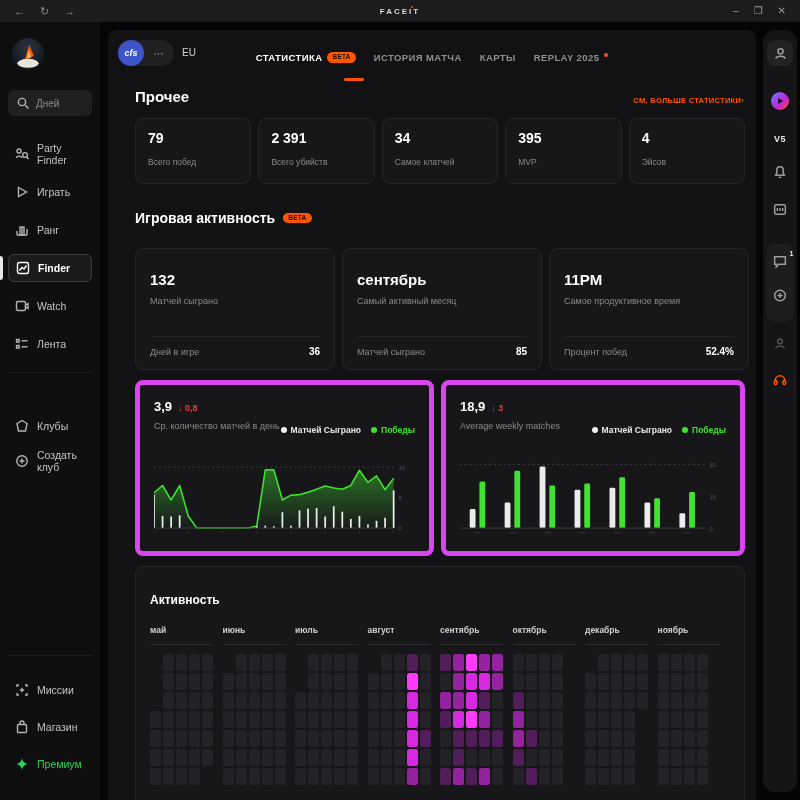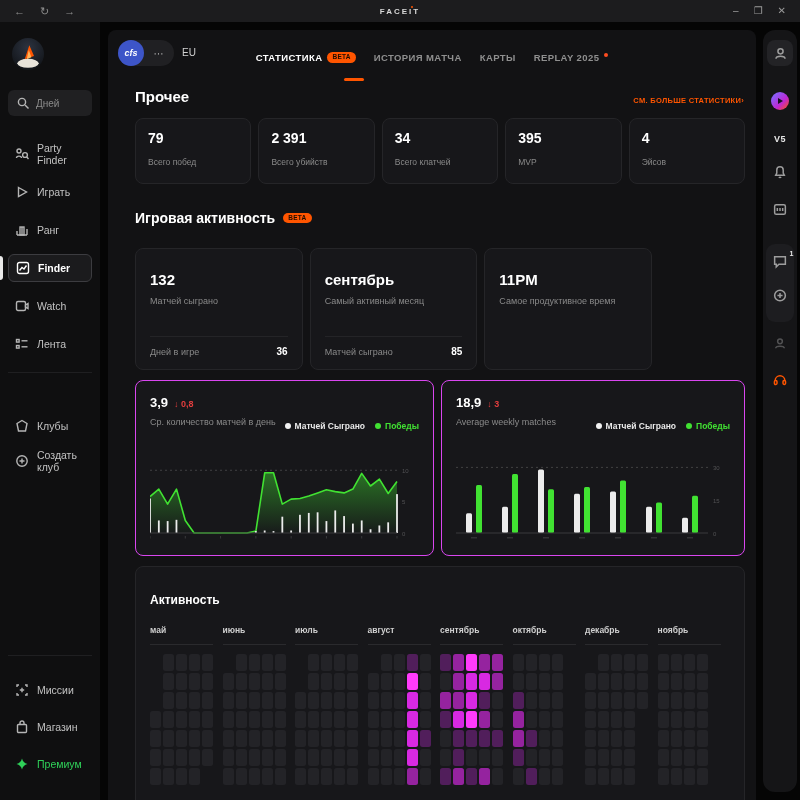--- a/index.html
+++ b/index.html
@@ -75,32 +75,32 @@
     display:flex;align-items:center;gap:8px}
   .more-link{position:absolute;right:12px;top:66px;color:#ff5500;font-size:7.5px;font-weight:bold;
     letter-spacing:.3px;display:flex;align-items:center;}
 
   .stats-row{position:absolute;left:27px;top:88px;width:610px;display:flex;gap:7px}
   .scard{flex:1;height:66px;background:#17171a;border:1px solid #252528;border-radius:8px;
     padding:11px 12px}
   .scard .val{font-size:14px;font-weight:bold;color:#fff}
   .scard .lab{font-size:8.5px;color:#8a8a8a;margin-top:11px}
 
-  .acards-row{position:absolute;left:27px;top:218px;width:517px;display:flex;gap:7px}
+  .acards-row{position:absolute;left:27px;top:218px;width:614px;display:flex;gap:7px}
   .acard{flex:1;height:122px;background:#17171a;border:1px solid #252528;border-radius:8px;
     padding:12px 14px;display:flex;flex-direction:column}
   .acard .val{font-size:15px;font-weight:bold;color:#fff;margin-top:10px}
   .acard .lab{font-size:9px;color:#8a8a8a;margin-top:8px}
   .acard .foot{margin-top:auto;border-top:1px solid #242427;padding-top:9px;display:flex;
     justify-content:space-between;align-items:center}
   .acard .foot .flab{font-size:9px;color:#8a8a8a}
   .acard .foot .fval{font-size:10px;font-weight:bold;color:#fff}
 
   .charts-row{position:absolute;left:27px;top:350px;width:610px;height:176px;display:flex;gap:7px}
-  .ccard{position:relative;height:176px;background:#17171a;border:1px solid #d946ef;border-radius:8px;
+  .ccard{position:relative;height:176px;background:#17171a;border:5px solid #d946ef;border-radius:8px;
     padding:14px}
   .ccard.c0{width:299px}
   .ccard.c1{width:304px}
   .chead{display:flex;align-items:baseline;gap:6px}
   .chead .cval{font-size:13px;font-weight:bold;color:#fff}
   .chead .cdelta{font-size:9px;font-weight:bold;color:#e23e3e}
   .csub{font-size:9px;color:#8a8a8a;margin-top:7px}
   .legend{position:absolute;right:14px;top:40px;display:flex;gap:10px;align-items:center}
   .leg-item{display:flex;align-items:center;gap:4px;font-size:8.5px;font-weight:bold}
   .leg-dot{width:6px;height:6px;border-radius:50%}
@@ -332,21 +332,21 @@
     <div class="scard">
       <div class="val">79</div>
       <div class="lab">Всего побед</div>
     </div>
     <div class="scard">
       <div class="val">2 391</div>
       <div class="lab">Всего убийств</div>
     </div>
     <div class="scard">
       <div class="val">34</div>
-      <div class="lab">Всего клатчей</div>
+      <div class="lab">Самое клатчей</div>
     </div>
     <div class="scard">
       <div class="val">395</div>
       <div class="lab">MVP</div>
     </div>
     <div class="scard">
       <div class="val">4</div>
       <div class="lab">Эйсов</div>
     </div>
   </div>
@@ -369,20 +369,24 @@
       <div class="val">сентябрь</div>
       <div class="lab">Самый активный месяц</div>
       <div class="foot">
         <span class="flab">Матчей сыграно</span>
         <span class="fval">85</span>
       </div>
     </div>
     <div class="acard">
       <div class="val">11PM</div>
       <div class="lab">Самое продуктивное время</div>
+      <div class="foot">
+        <span class="flab">Процент побед</span>
+        <span class="fval">52.4%</span>
+      </div>
     </div>
   </div>
 
   <div class="charts-row">
     <div class="ccard c0">
       <div class="chead">
         <span class="cval">3,9</span>
         <span class="cdelta">↓ 0,8</span>
       </div>
       <div class="csub">Ср. количество матчей в день</div>

